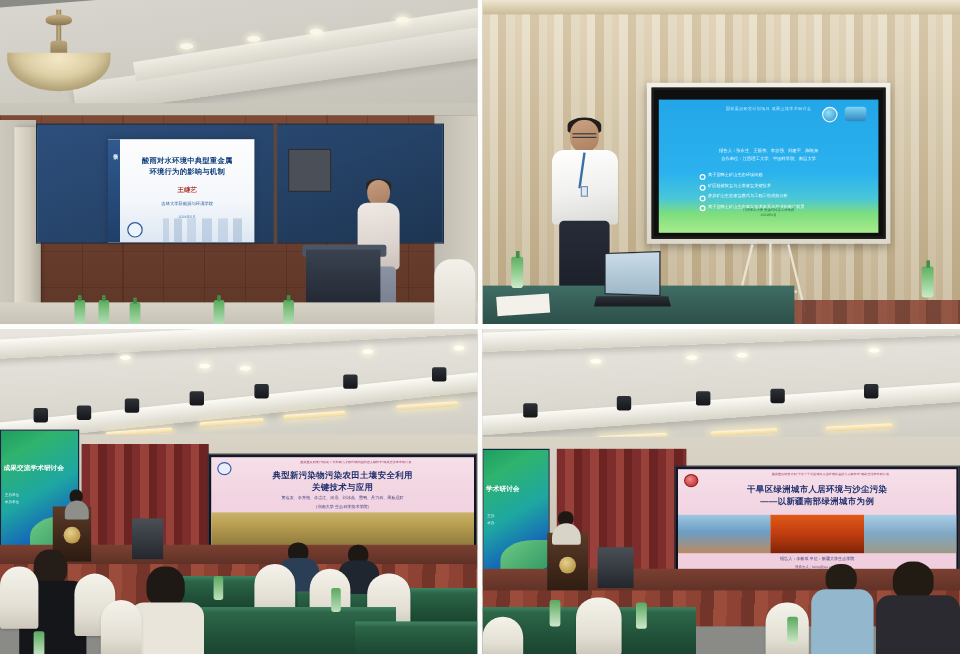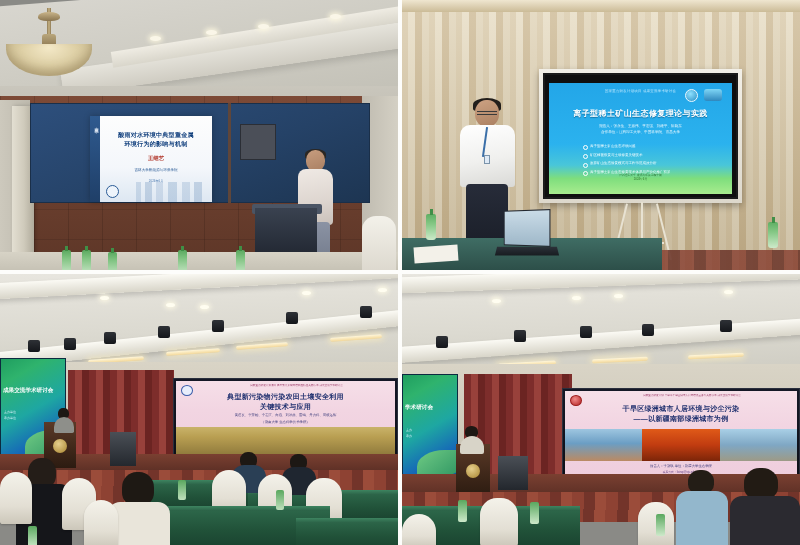--- a/index.html
+++ b/index.html
@@ -557,21 +557,20 @@
     <div class="curtain"></div>
     <div class="curtain-shade"></div>
     <div class="curtain-rod"></div>
 
     <div class="screen-frame">
       <div class="screen-inner">
         <div class="projslide">
           <div class="ps-header">国家重点研发计划项目 成果交流学术研讨会</div>
           <div class="ps-logo-a"></div>
           <div class="ps-logo-b"></div>
-          <div class="ps-title">离子型稀土矿山生态修复理论与实践</div>
           <div class="ps-authors">
             <div>报告人：张永生、王振伟、李志强、刘建平、陈晓东</div>
             <div>合作单位：江西理工大学、中国科学院、南昌大学</div>
           </div>
           <div class="ps-bullets">
             <div class="ps-bullet">离子型稀土矿山生态环境问题</div>
             <div class="ps-bullet">矿区植被恢复与土壤修复关键技术</div>
             <div class="ps-bullet">废弃矿山生态修复模式与工程示范成效分析</div>
             <div class="ps-bullet">离子型稀土矿山生态修复技术体系与产业化推广前景</div>
           </div>

